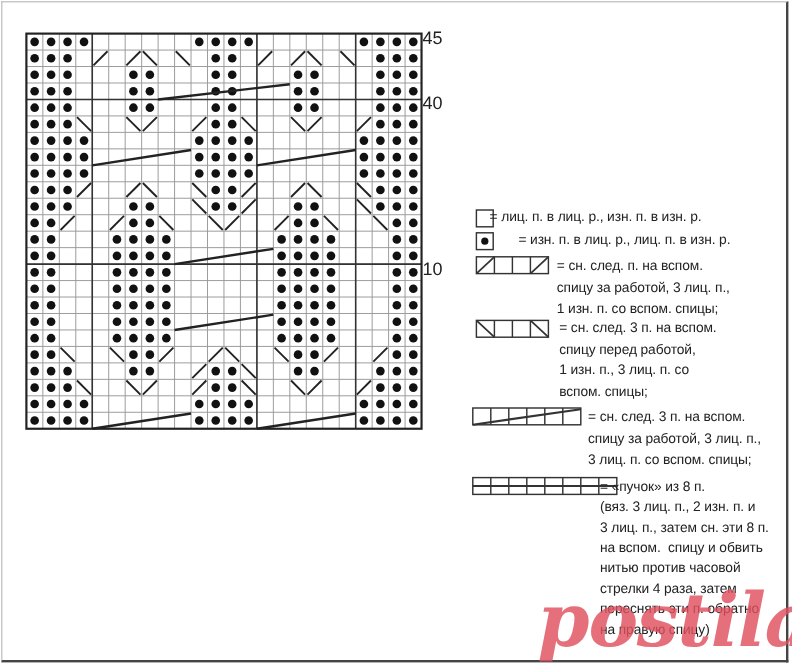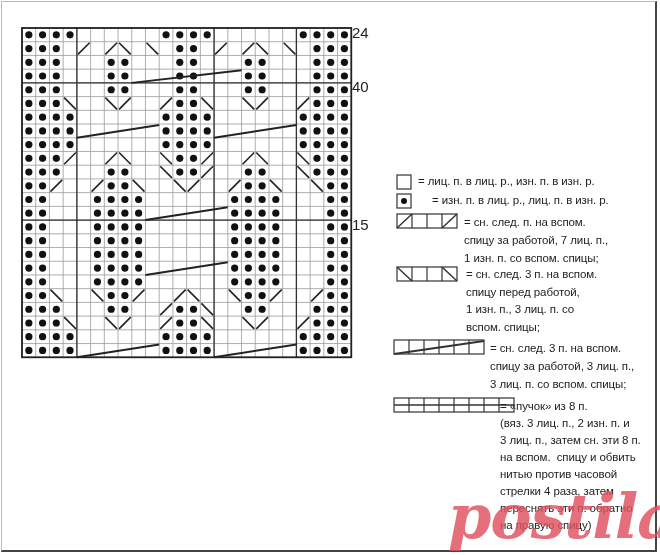--- a/index.html
+++ b/index.html
@@ -392,23 +392,23 @@
     <line x1="297.40000000000003" y1="328.84000000000003" x2="309.12000000000006" y2="317.12" stroke="#222" stroke-width="1.6"></line>
     <line x1="131.76" y1="82.88" x2="241.52" y2="70.16" stroke="#222" stroke-width="2"></line>
     <line x1="76.88" y1="137.76000000000002" x2="159.20000000000002" y2="125.04" stroke="#222" stroke-width="2"></line>
     <line x1="214.08" y1="137.76000000000002" x2="296.40000000000003" y2="125.04" stroke="#222" stroke-width="2"></line>
     <line x1="145.48000000000002" y1="220.08" x2="227.8" y2="207.36" stroke="#222" stroke-width="2"></line>
     <line x1="145.48000000000002" y1="274.96000000000004" x2="227.8" y2="262.24" stroke="#222" stroke-width="2"></line>
     <line x1="76.88" y1="357.28000000000003" x2="159.20000000000002" y2="344.56" stroke="#222" stroke-width="2"></line>
     <line x1="214.08" y1="357.28000000000003" x2="296.40000000000003" y2="344.56" stroke="#222" stroke-width="2"></line>
   </svg>
 
-<div class="rownum" style="top:25px">24</div>
+<div class="rownum" style="top:25px">45</div>
 <div class="rownum" style="top:79px">40</div>
-<div class="rownum" style="top:217px">15</div>
+<div class="rownum" style="top:217px">10</div>
 
 <svg class="legend" width="660" height="555" xmlns="http://www.w3.org/2000/svg">
   <g stroke="#333" stroke-width="1.2" fill="#fff">
 
     <rect x="397" y="175" width="14" height="14"></rect>
 
     <rect x="397" y="194" width="14" height="14"></rect>
     <circle cx="404" cy="201" r="3" fill="#111" stroke="none"></circle>
 
     <g>
@@ -446,24 +446,24 @@
         <line x1="439" y1="398" x2="439" y2="412"></line>
       <line x1="454" y1="398" x2="454" y2="412"></line>
         <line x1="469" y1="398" x2="469" y2="412"></line>
         <line x1="484" y1="398" x2="484" y2="412"></line>
       <line x1="499" y1="398" x2="499" y2="412"></line>
       <line x1="394" y1="405" x2="514" y2="405" stroke-width="1.6"></line>
     </g>
   </g>
 </svg>
 
-<div class="ltext" style="left:418px;top:174px">= лиц. п. в лиц. р., изн. п. в изн. р.</div>
+<div class="ltext" style="left:408px;top:174px">= лиц. п. в лиц. р., изн. п. в изн. р.</div>
 <div class="ltext" style="left:432px;top:193px">= изн. п. в лиц. р., лиц. п. в изн. р.</div>
 <div class="ltext" style="left:464px;top:213px;line-height:18px">= сн. след. п. на вспом.
-спицу за работой, 7 лиц. п.,
+спицу за работой, 3 лиц. п.,
 1 изн. п. со вспом. спицы;</div>
 <div class="ltext" style="left:466px;top:266px;line-height:17.5px">= сн. след. 3 п. на вспом.
 спицу перед работой,
 1 изн. п., 3 лиц. п. со
 вспом. спицы;</div>
 <div class="ltext" style="left:490px;top:339px;line-height:18px;">= сн. след. 3 п. на вспом.
 спицу за работой, 3 лиц. п.,
 3 лиц. п. со вспом. спицы;</div>
 <div class="ltext" style="left:500px;top:398px;line-height:17px">= «пучок» из 8 п.
 (вяз. 3 лиц. п., 2 изн. п. и

